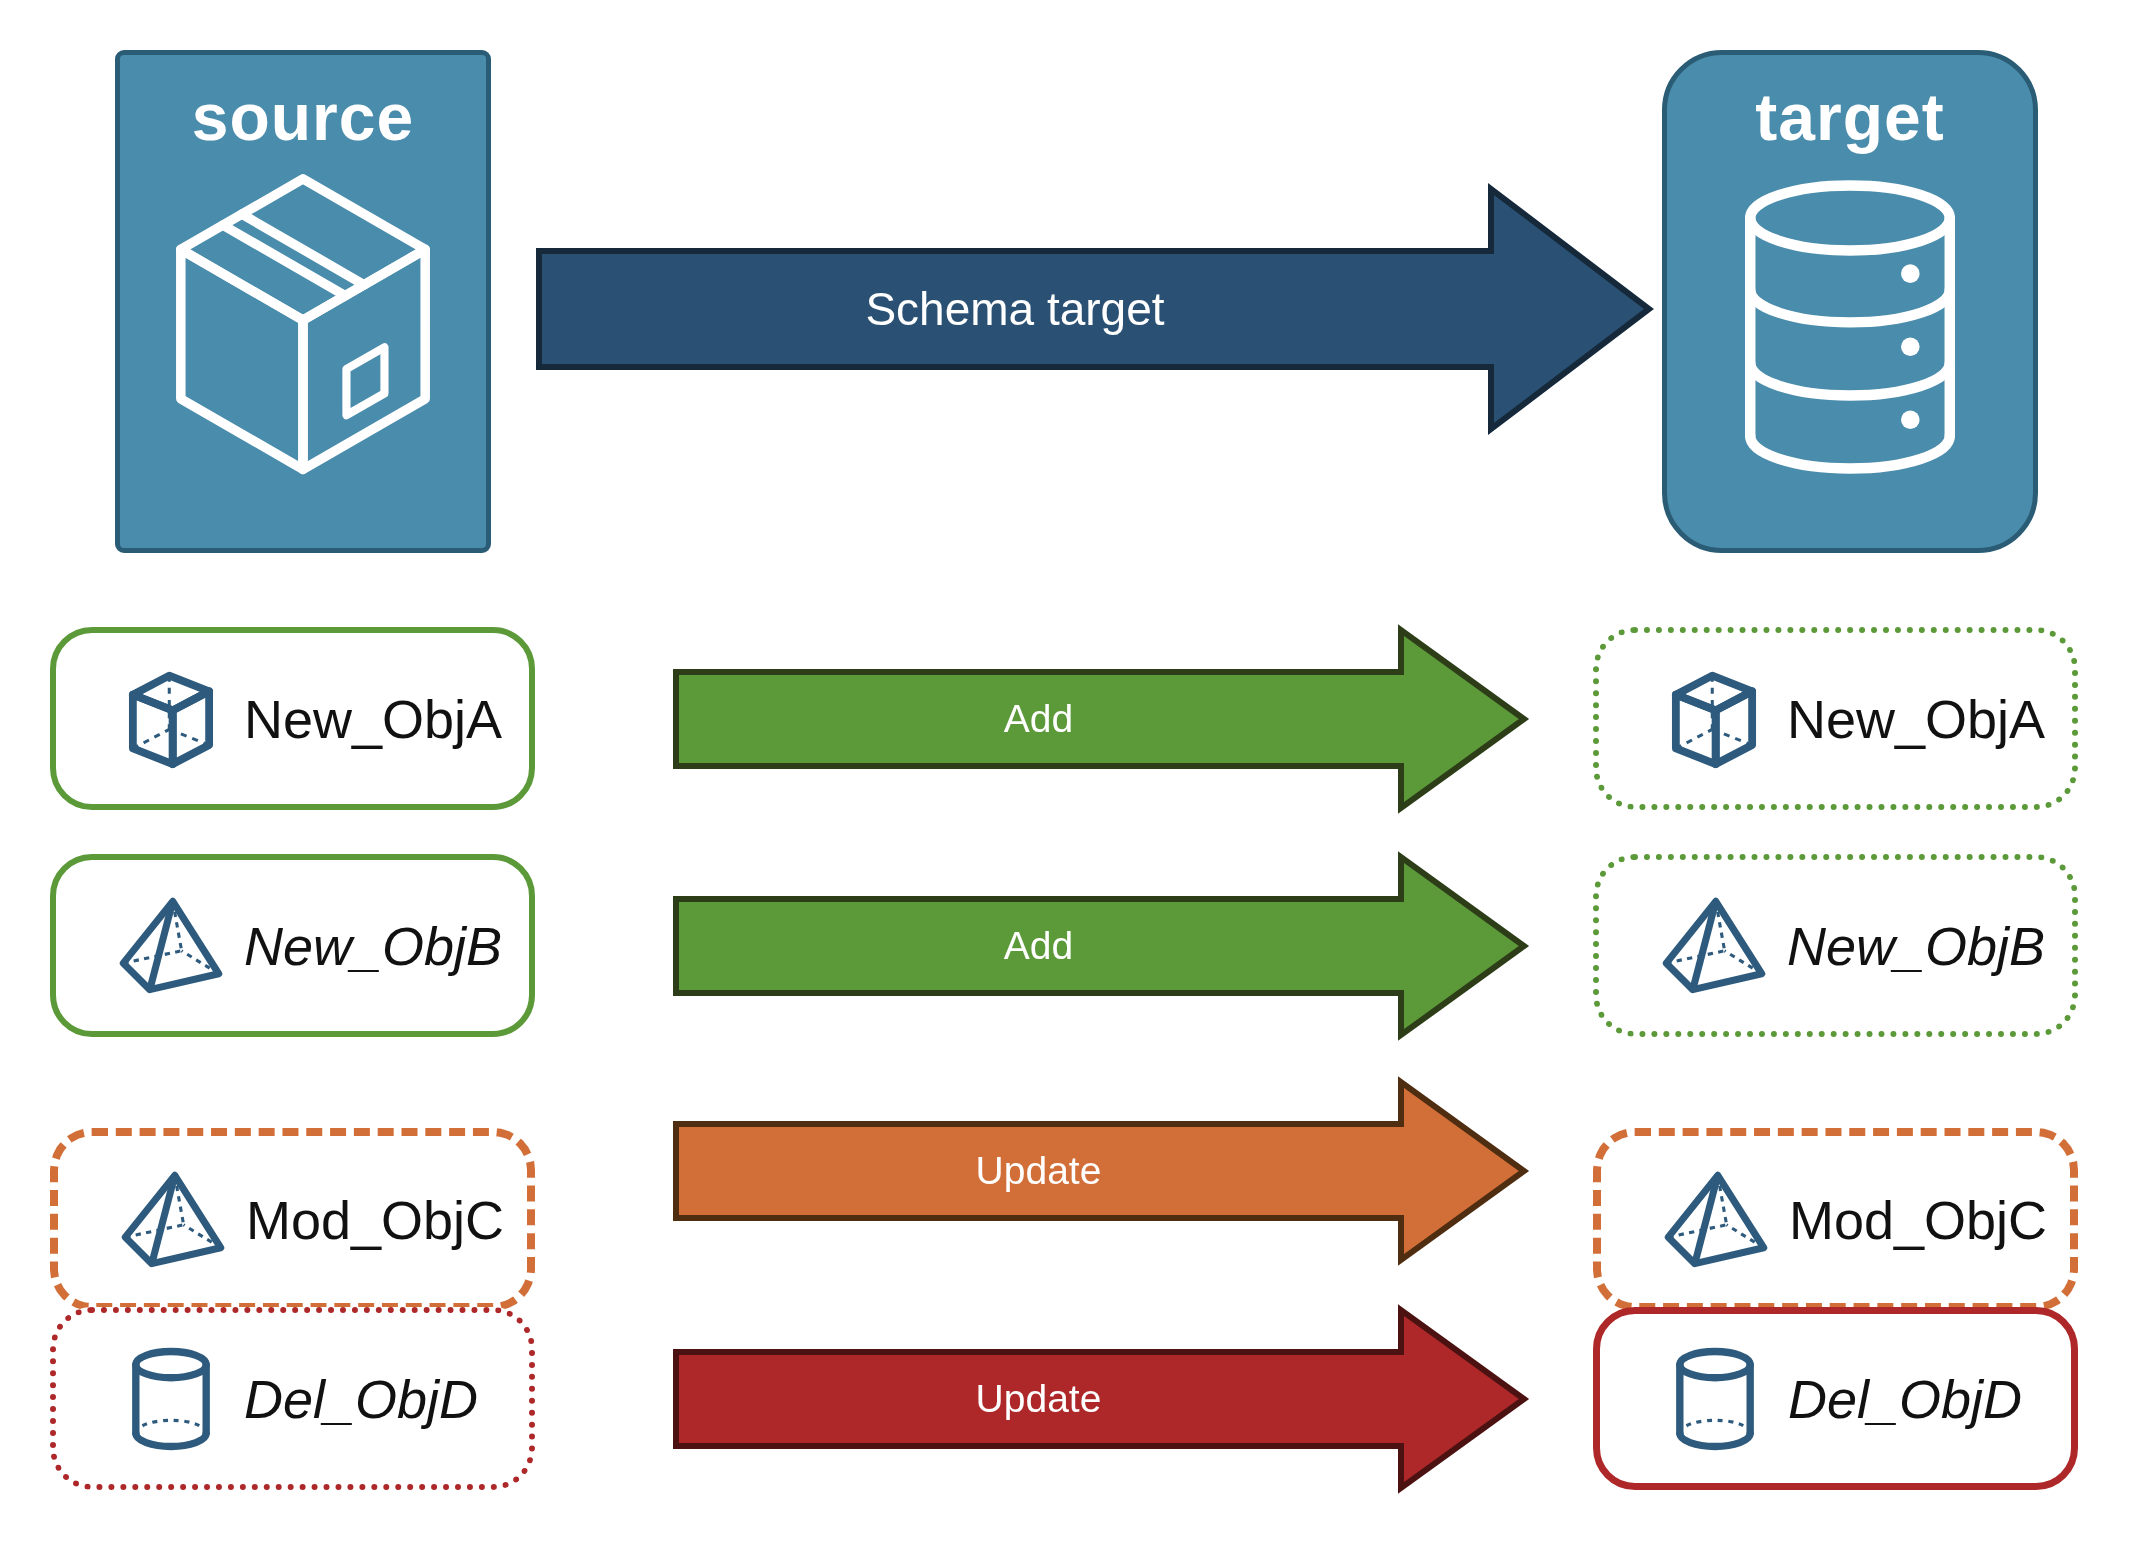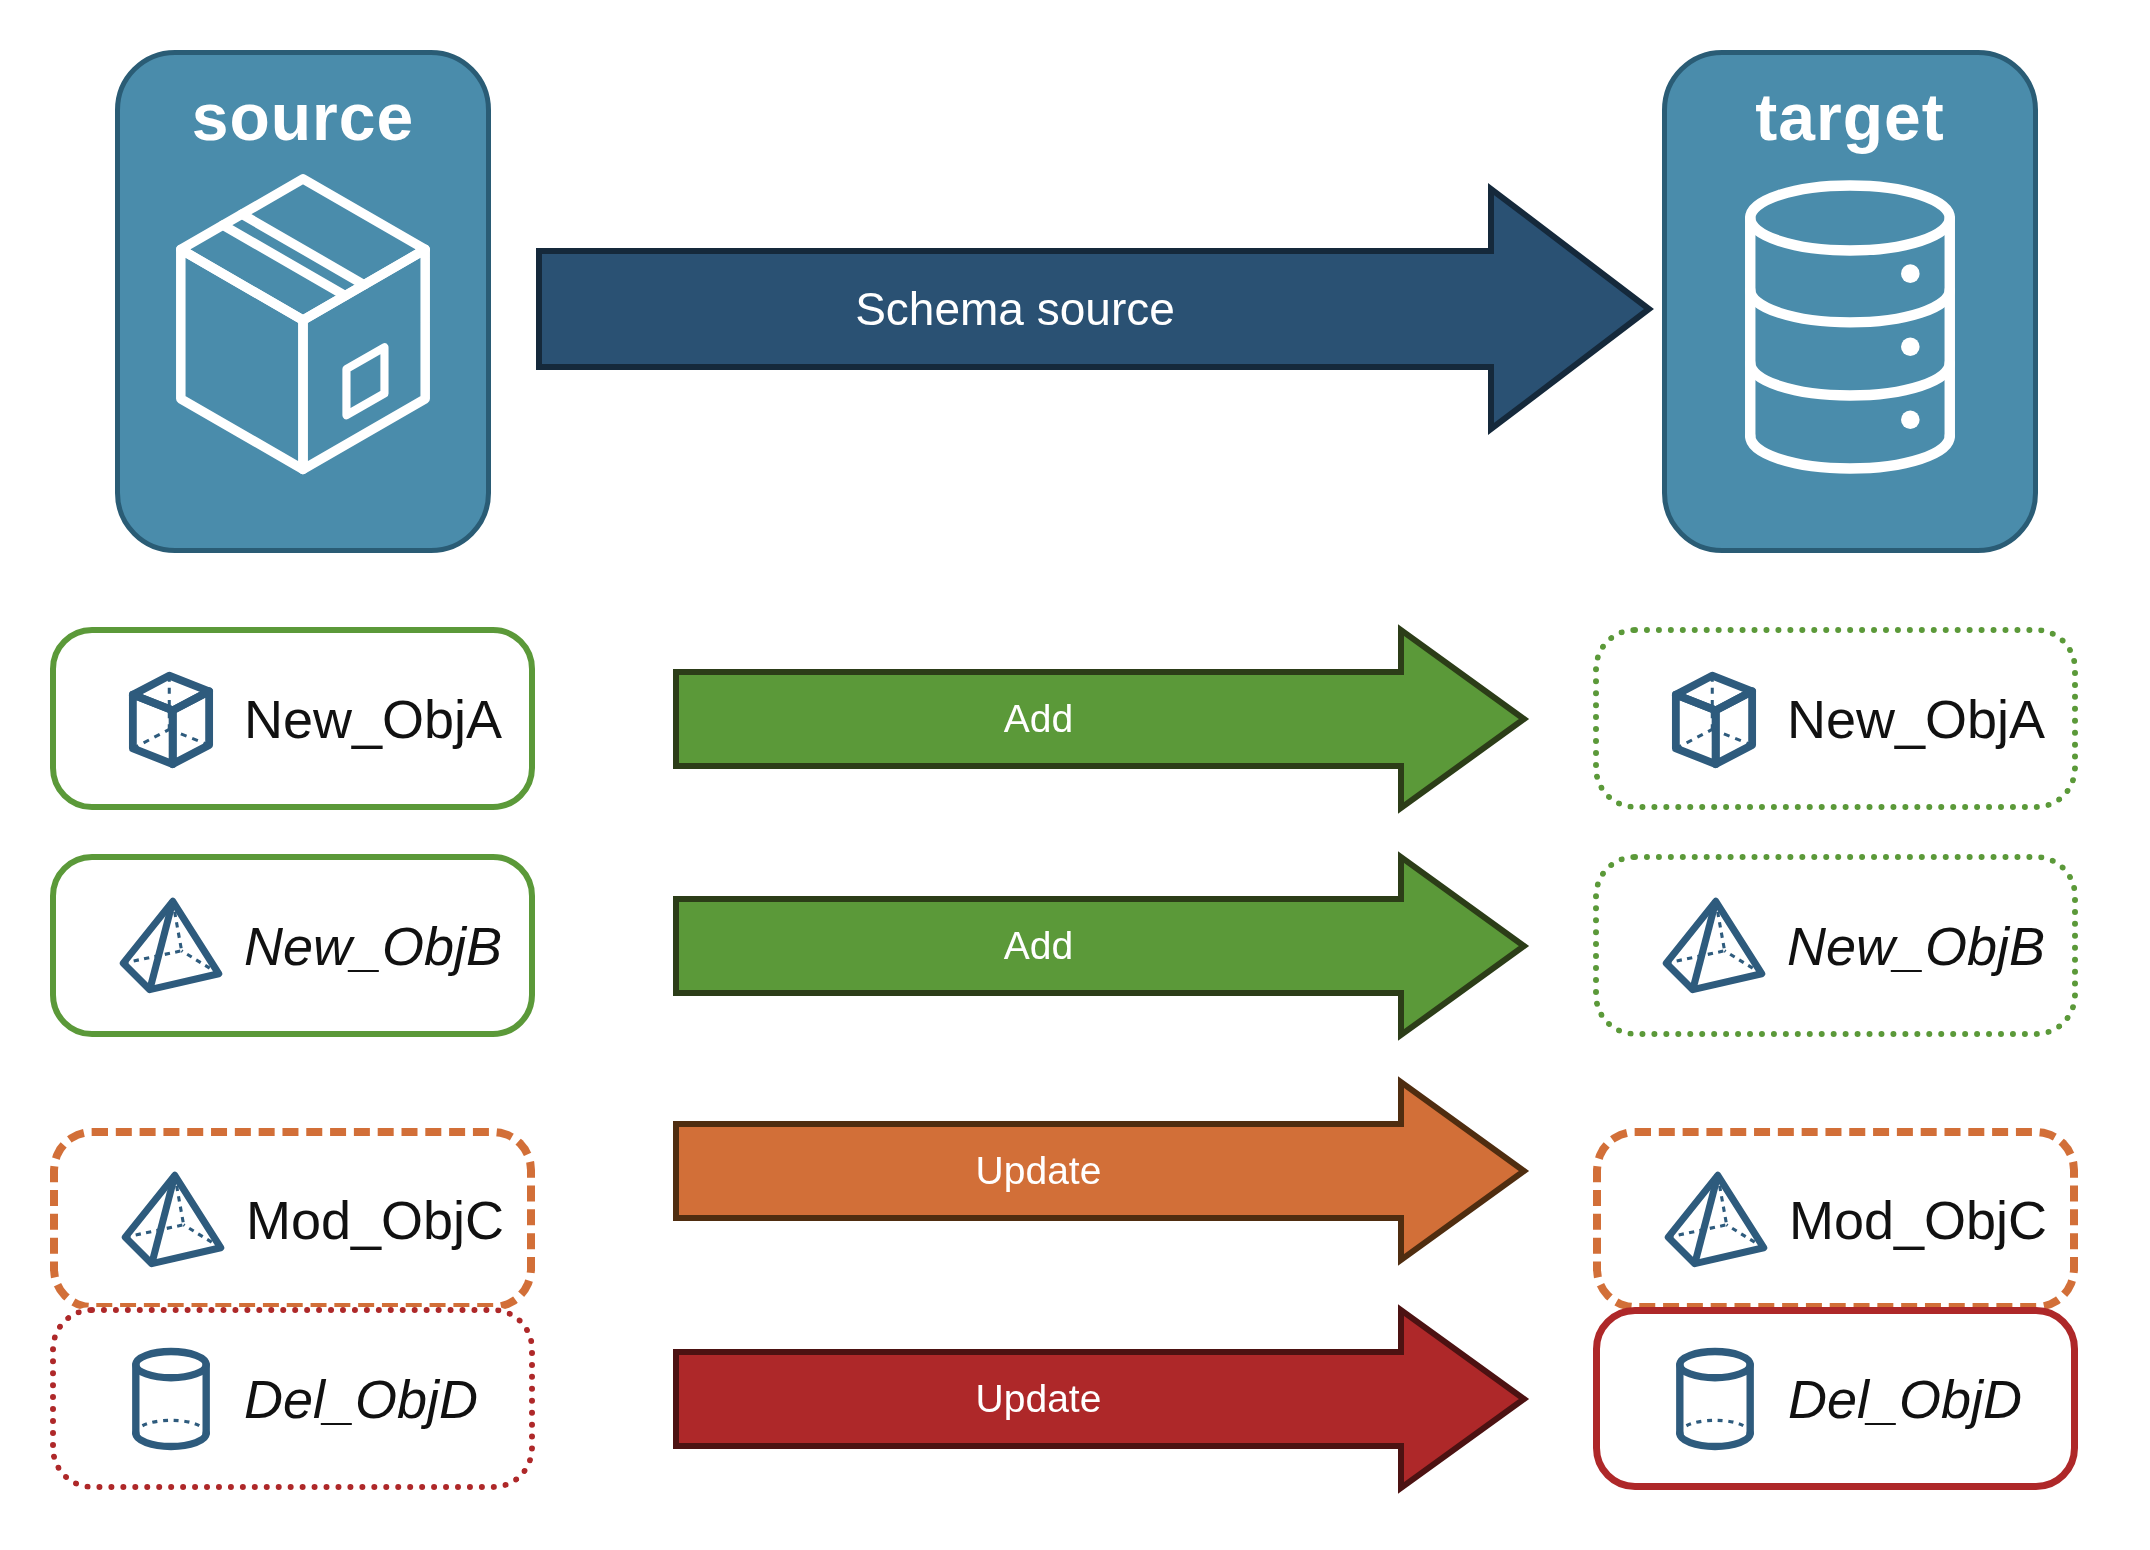--- a/index.html
+++ b/index.html
@@ -16,21 +16,21 @@
 
   
   .badge{
     position:absolute;top:50px;width:376px;height:503px;box-sizing:border-box;
     background:var(--badge-fill,#4A8CAB);border:5px solid var(--badge-border,#2A5C75);
     border-radius:60px;display:flex;flex-direction:column;align-items:center;
   }
   .badge-title{
     margin-top:26px;color:#fff;font-size:66px;font-weight:bold;letter-spacing:1px;line-height:1.1;
   }
-  #source-badge{left:115px;}
+  #source-badge{left:115px;border-radius:9px;}
   #target-badge{left:1662px;}
   .icon-package{width:272px;height:315px;margin-top:14px;color:#fff;}
   .icon-database{width:232px;height:302px;margin-top:22px;color:#fff;}
 
   
   .schema-arrow-svg{position:absolute;left:535px;top:179px;width:1120px;height:260px;}
   .schema-arrow-label{
     position:absolute;left:539px;top:251px;width:952px;height:116px;
     display:flex;align-items:center;justify-content:center;
     color:var(--arrow-label,#fff);font-size:46px;
@@ -148,21 +148,21 @@
   <div class="badge" id="target-badge">
     <div class="badge-title">target</div>
     <svg class="icon-database">
         <use href="#ic-database"></use>
       </svg>
   </div>
 
   <svg class="schema-arrow-svg" viewBox="0 0 1120 260">
     <polygon points="4,72 956,72 956,10 1114,130 956,250 956,188 4,188" style="fill:var(--schema-fill,#2A5173);stroke:var(--schema-stroke,#15293B);stroke-width:6;stroke-linejoin:miter"></polygon>
   </svg>
-  <div class="schema-arrow-label">Schema source</div>
+  <div class="schema-arrow-label">Schema target</div>
 
   <div class="obj-box left-col row1 b-green-solid">
     <span class="icon-slot">
         <svg class="icon-cube">
           <use href="#ic-cube"></use>
         </svg>
       </span>
     <span class="obj-label">New_ObjA</span>
   </div>
   <svg class="row-arrow-svg arr1" viewBox="0 0 858 190">

